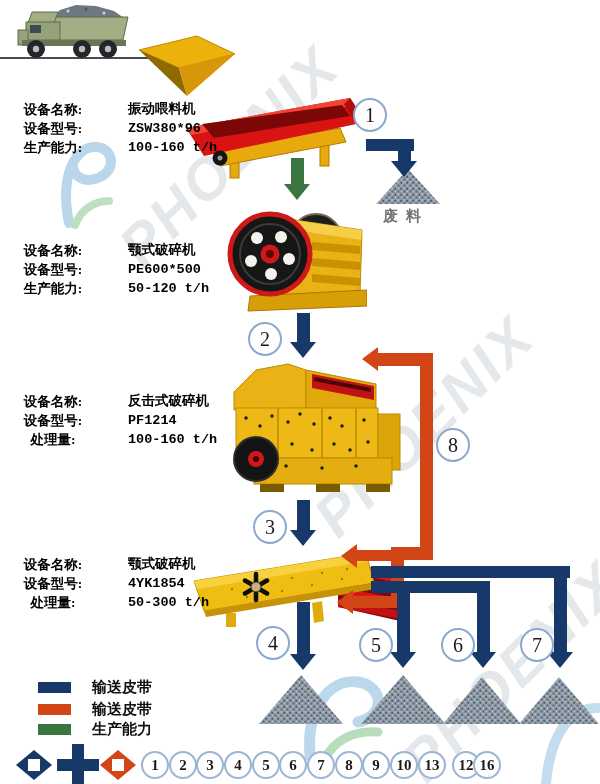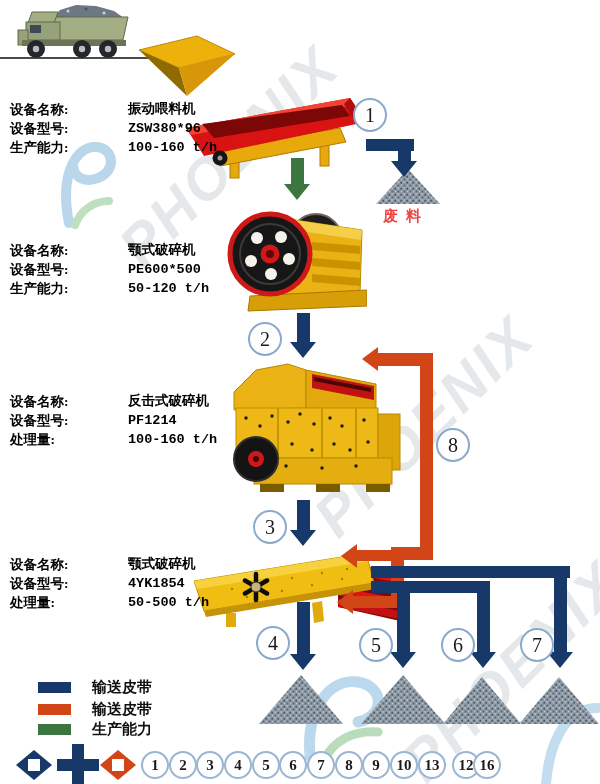--- a/index.html
+++ b/index.html
@@ -21,25 +21,25 @@
   .hd-down-green{border-left:13px solid transparent;border-right:13px solid transparent;
                  border-top:16px solid #3b7540;z-index:4;}
   .hd-left-red{border-top:12px solid transparent;border-bottom:12px solid transparent;
                border-right:16px solid #d24517;z-index:3;}
   
   .badge{position:absolute;width:30px;height:30px;border:2px solid #8aa9cc;border-radius:50%;
          background:#fff;display:flex;align-items:center;justify-content:center;
          font:400 20px "Liberation Serif","DejaVu Serif",serif;color:#1a1a1a;z-index:6;}
   
   .eblock{position:absolute;left:10px;z-index:5;}
-  .eline{display:flex;height:19px;line-height:19px;font-size:13.5px;color:#000;font-weight:700;}
+  .eline{display:flex;height:19px;line-height:19px;font-size:13.5px;color:#000;font-weight:700;text-align:center;}
   .elab{width:86px;font-family:"Liberation Serif","DejaVu Serif",serif;}
   .eval{font-family:Liberation Mono, monospace;margin-left:32px;}
   .waste-label{position:absolute;left:383px;top:207px;font:700 15px "Liberation Serif",serif;
-               letter-spacing:8px;color:#ef4444;z-index:5;}
+               letter-spacing:8px;color:#737373;z-index:5;}
   
   .legend-row{position:absolute;left:18px;display:flex;align-items:center;height:15px;z-index:5;padding-left:20px;}
   .legend-swatch{width:33px;height:11px;}
   .legend-label{margin-left:21px;font:700 15px "Liberation Serif","DejaVu Serif",serif;color:#111;}
   
   .num{position:absolute;top:751px;width:24px;height:24px;border:2px solid #9bb6d4;border-radius:50%;
        background:#fff;display:flex;align-items:center;justify-content:center;
        font:700 15px "Liberation Serif","DejaVu Serif",serif;color:#1a1a1a;z-index:6;}
   .ground{position:absolute;left:0;top:57px;width:187px;height:2px;background:#4a4a4a;z-index:2;}
   svg{display:block;}
@@ -313,21 +313,21 @@
     <div class="eline">
         <span class="elab">设备名称:</span>
         <span class="eval">颚式破碎机</span>
       </div>
     <div class="eline">
         <span class="elab">设备型号:</span>
         <span class="eval">4YK1854</span>
       </div>
     <div class="eline">
         <span class="elab">处理量:</span>
-        <span class="eval">50-500 t/h</span>
+        <span class="eval">50-300 t/h</span>
       </div>
   </div>
 
   <div class="legend-row" style="top:680px">
     <div class="legend-swatch" style="background-color: rgb(22, 57, 106);"></div>
     <span class="legend-label">输送皮带</span>
   </div>
   <div class="legend-row" style="top:702px">
     <div class="legend-swatch" style="background-color: rgb(210, 69, 23);"></div>
     <span class="legend-label">输送皮带</span>

